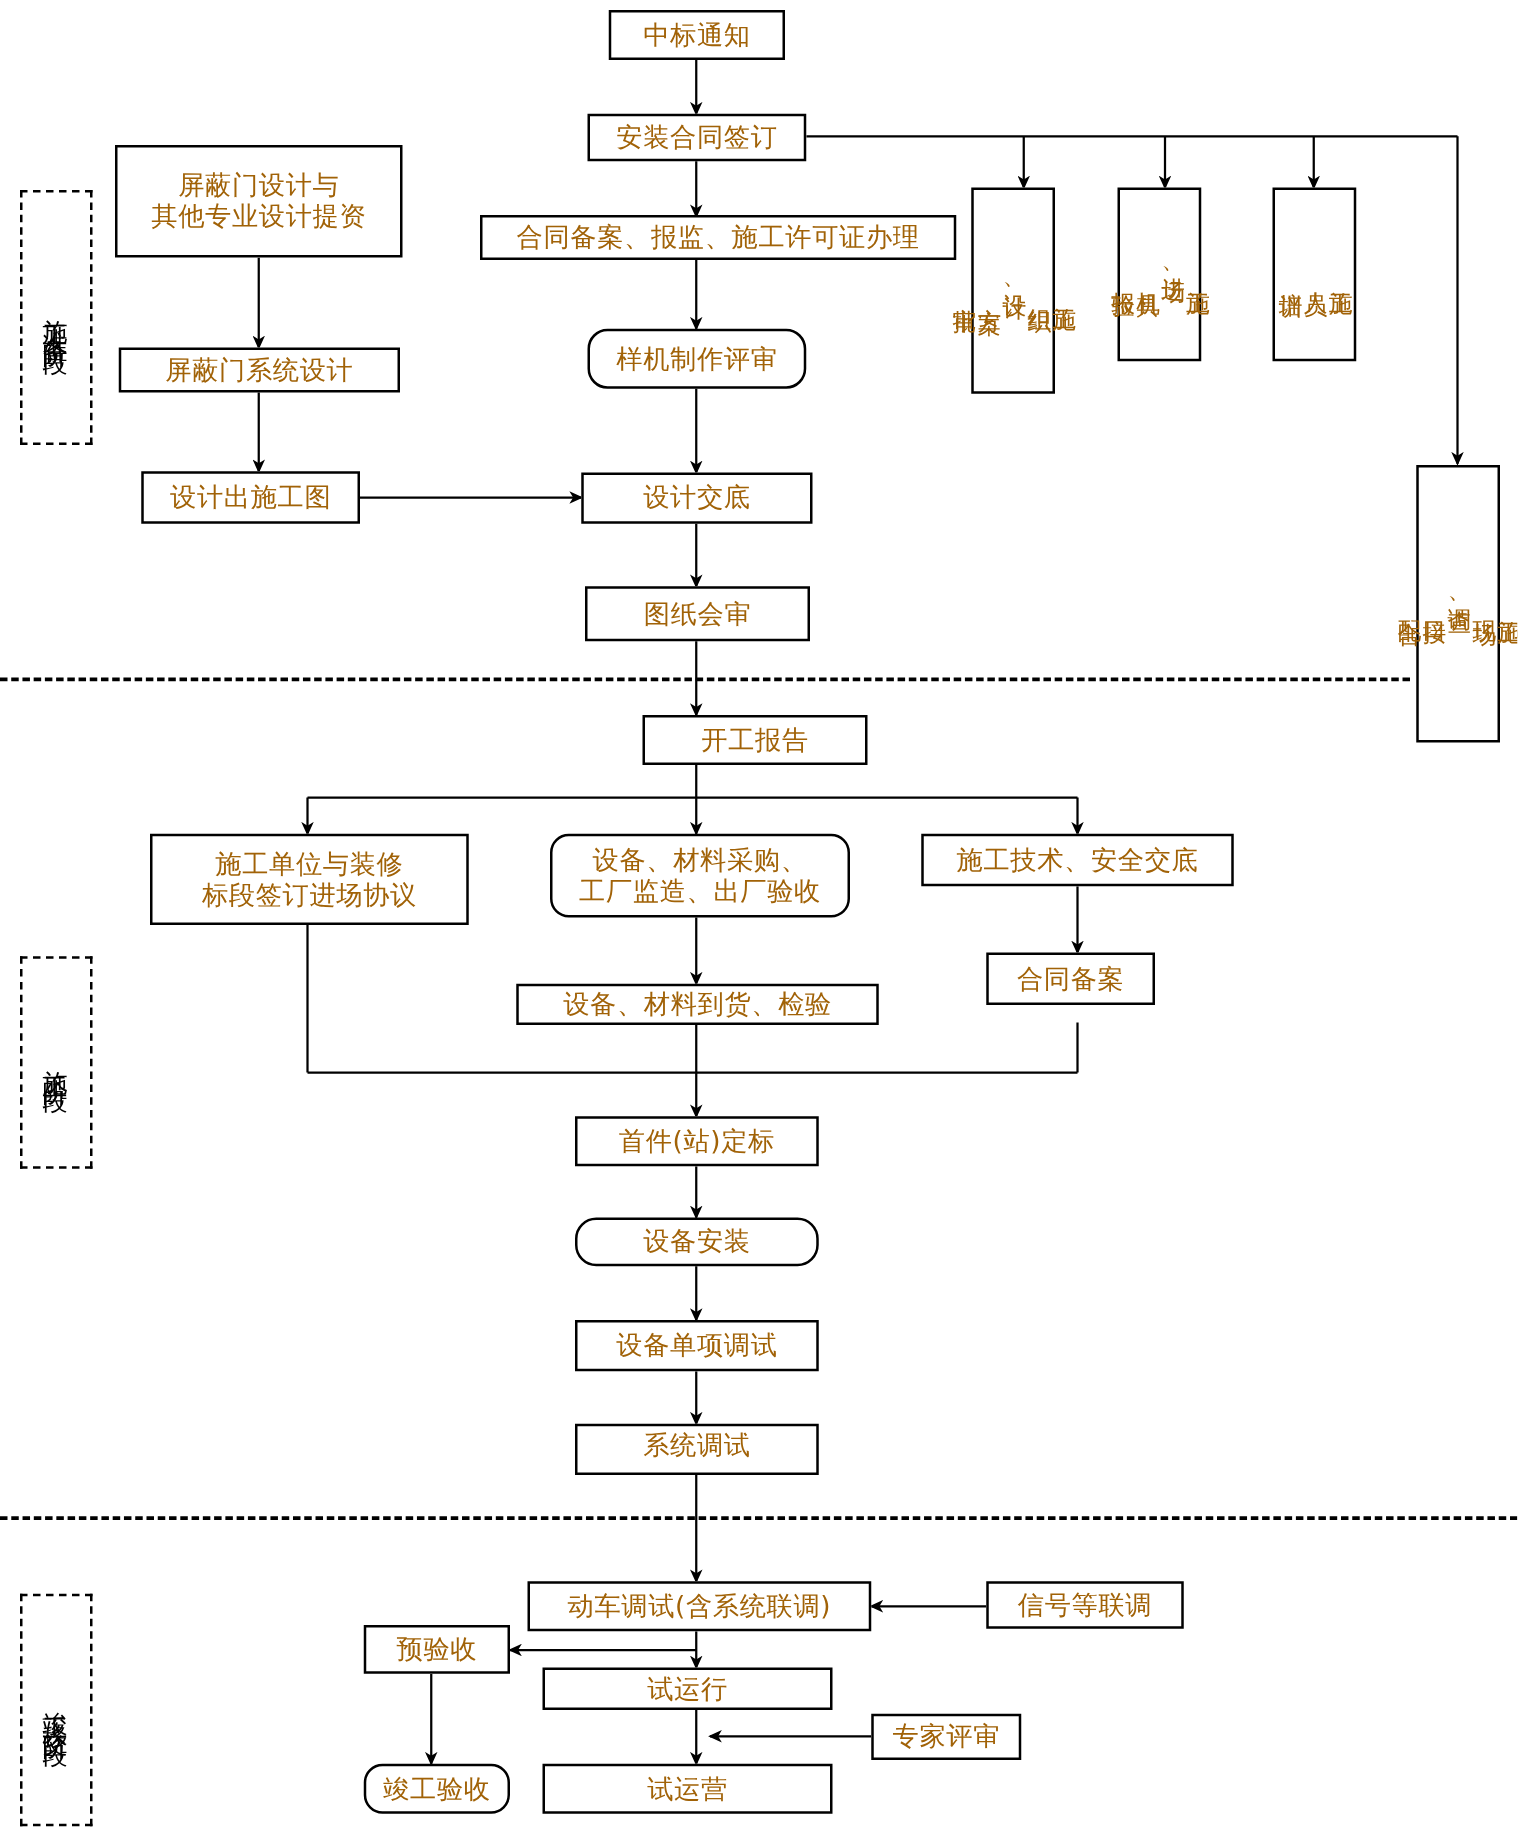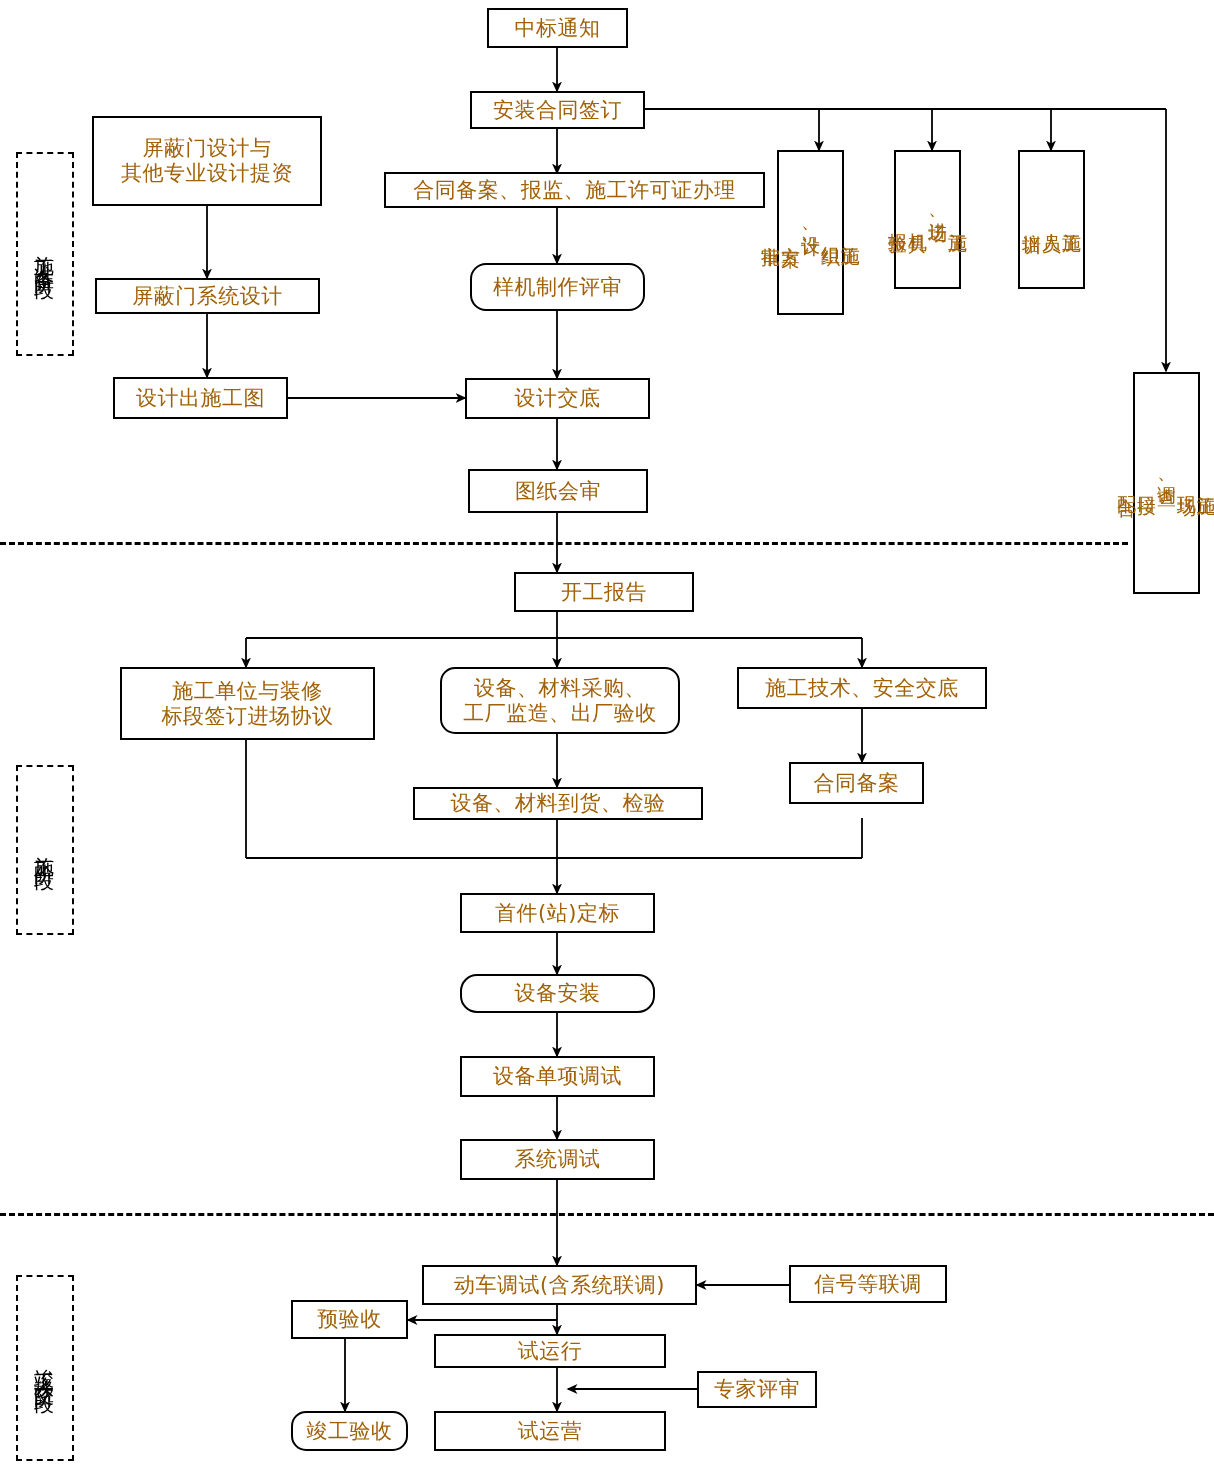--- a/index.html
+++ b/index.html
@@ -188,21 +188,21 @@
   <div class="node" style="left:413px;top:787px;width:290px;height:33px;">设备、材料到货、检验</div>
 
   <div class="node" style="left:789px;top:762px;width:135px;height:42px;">合同备案</div>
 
   <div class="node" style="left:460px;top:893px;width:195px;height:40px;">首件(站)定标</div>
 
   <div class="node" style="left:460px;top:974px;width:195px;height:39px;border-radius:17px;">设备安装</div>
 
   <div class="node" style="left:460px;top:1056px;width:195px;height:41px;">设备单项调试</div>
 
-  <div class="node" style="left:460px;top:1139px;width:195px;height:41px;">系统调试</div>
+  <div class="node" style="left:460px;top:1139px;width:195px;height:41px;font-family:Liberation Mono, monospace;">系统调试</div>
 
   <div class="node" style="left:422px;top:1265px;width:275px;height:40px;">动车调试(含系统联调)</div>
 
   <div class="node" style="left:789px;top:1265px;width:158px;height:38px;">信号等联调</div>
 
   <div class="node" style="left:291px;top:1300px;width:117px;height:39px;">预验收</div>
 
   <div class="node" style="left:434px;top:1334px;width:232px;height:34px;">试运行</div>
 
   <div class="node" style="left:697px;top:1371px;width:120px;height:37px;">专家评审</div>

